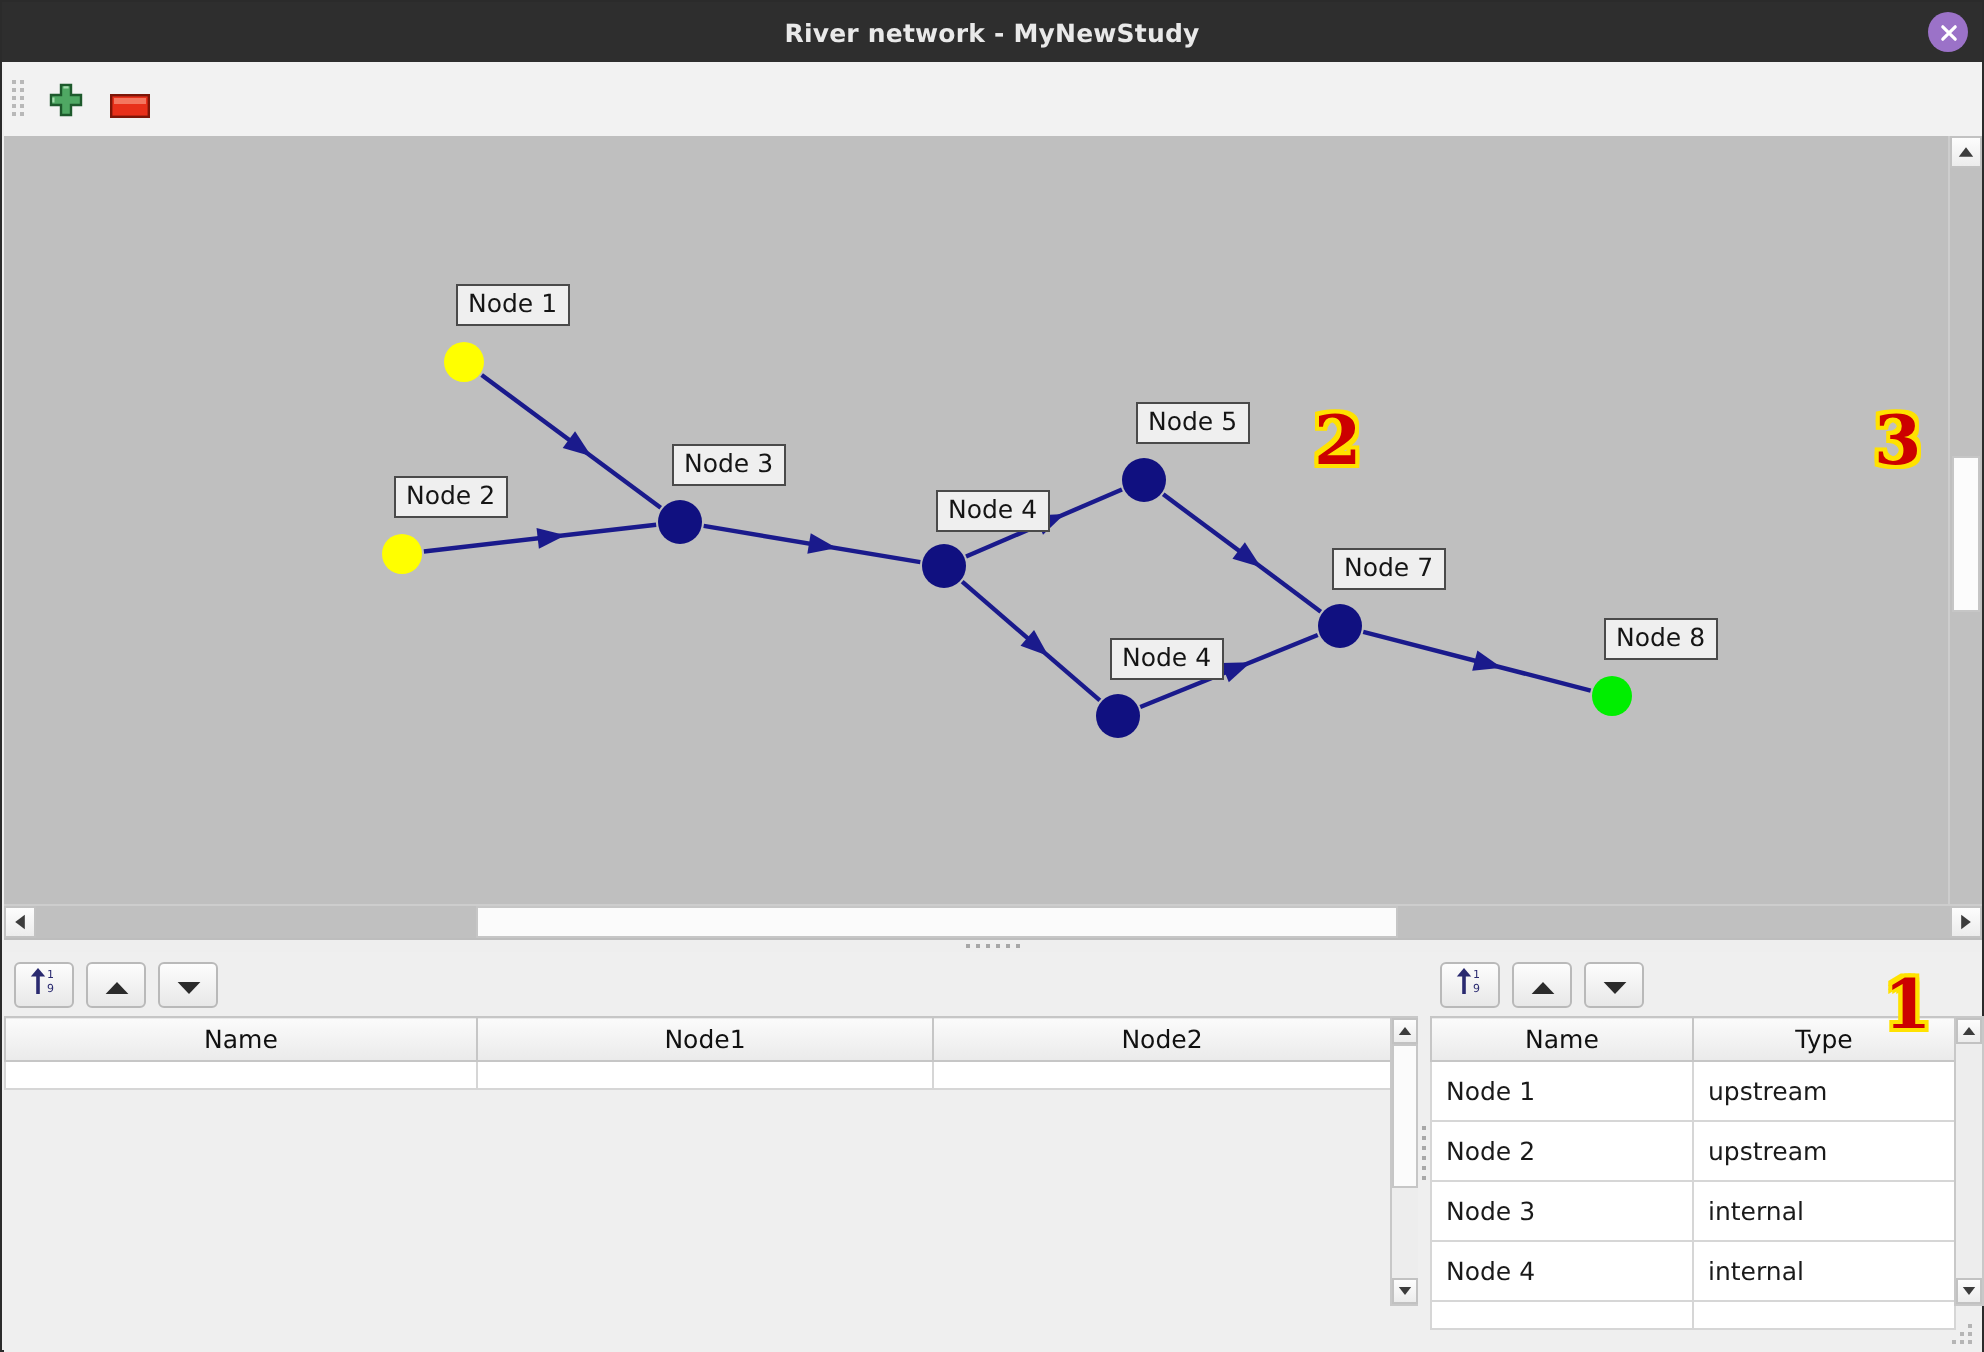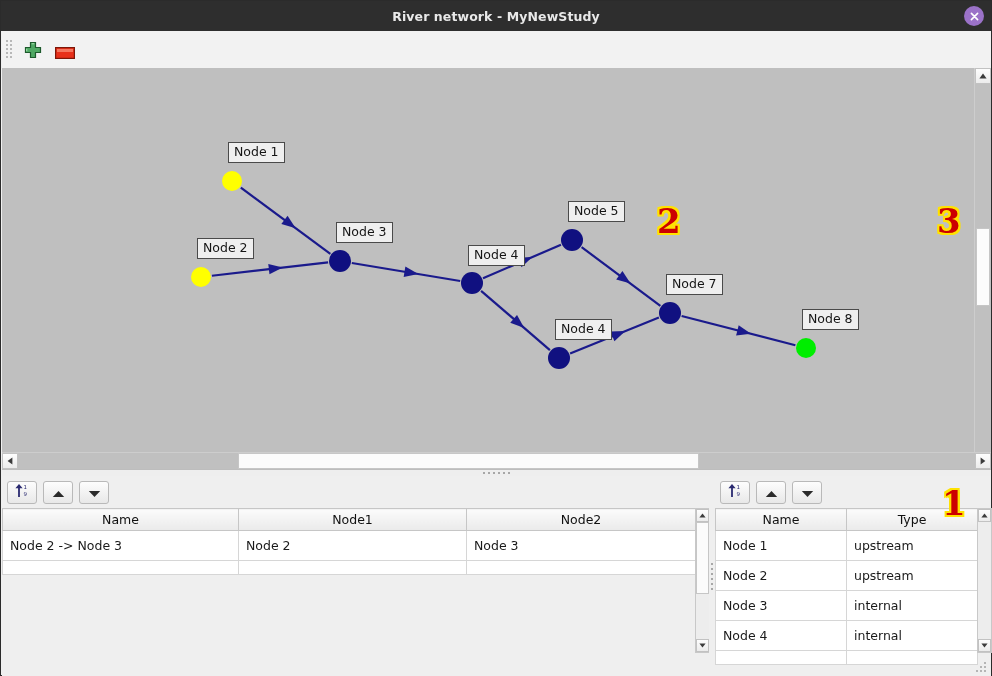--- a/index.html
+++ b/index.html
@@ -496,25 +496,20 @@
             <col style="width:229px">
         </colgroup>
         <thead>
             <tr>
               <th>Name</th>
               <th>Node1</th>
               <th>Node2</th>
             </tr>
           </thead>
         <tbody>
-            <tr>
-              <td>Node 2 -&gt; Node 3</td>
-              <td>Node 2</td>
-              <td>Node 3</td>
-            </tr>
             <tr class="partial">
               <td></td>
               <td></td>
               <td></td>
             </tr>
           </tbody>
       </table>
 
       <div class="grid-vscroll" style="left:693px; width:15px; height:145px;">
         <div class="gs-track"></div>

